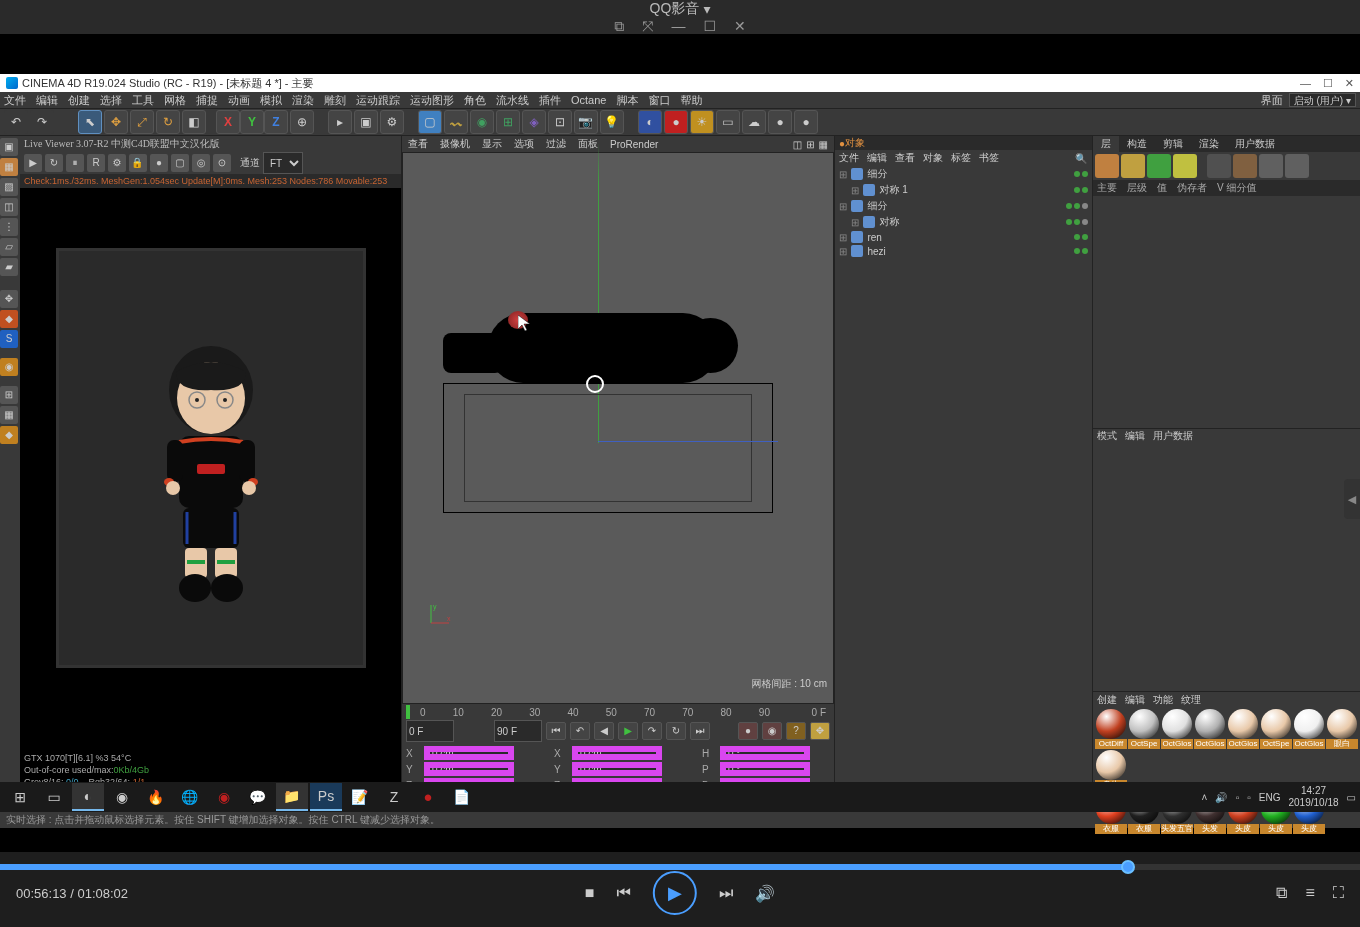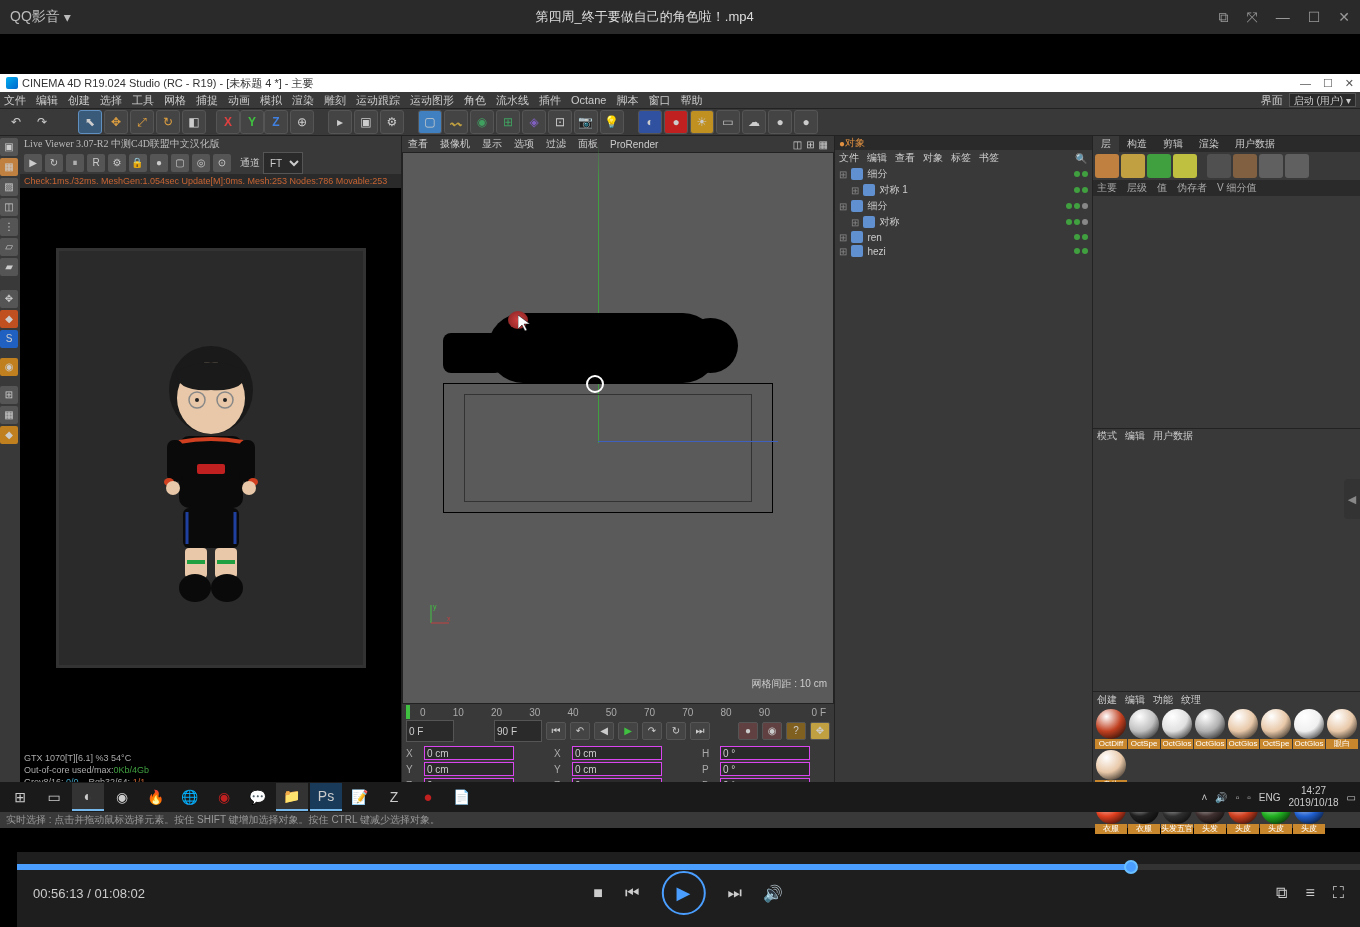--- a/index.html
+++ b/index.html
@@ -1,19 +1,19 @@
 <!DOCTYPE html>
 <html><head>
 <meta charset="utf-8">
 <style>
 * { margin: 0; padding: 0; box-sizing: border-box; font-family: "Microsoft YaHei", Arial, sans-serif; }
 body { background: #000; color: #ccc; width: 1360px; height: 927px; overflow: hidden; font-size: 11px; }
 
 
-.qq-titlebar { height: 34px; background: #2a2a2a; display: flex; align-items: center; padding: 0 10px; }
+.qq-titlebar { height: 34px; background: #2a2a2a; display: flex; align-items: center; padding: 0 10px; flex-direction: column; }
 .qq-logo { color: #bbb; font-size: 14px; display: flex; align-items: center; gap: 4px; }
 .qq-title { flex: 1; text-align: center; color: #ddd; font-size: 13px; }
 .qq-controls { display: flex; gap: 18px; }
 .qq-controls span { color: #999; cursor: pointer; font-size: 14px; }
 
 
 .video-content { position: absolute; top: 34px; left: 0; right: 0; bottom: 75px; background: #000; }
 
 
 .c4d-window { position: absolute; top: 40px; left: 0; right: 0; bottom: 40px; background: #393939; }
@@ -78,21 +78,21 @@
 
 
 .playback { height: 22px; background: #393939; display: flex; align-items: center; gap: 4px; padding: 0 4px; }
 .pb-field { background: #2a2a2a; border: 1px solid #555; width: 48px; height: 22px; font-size: 10px; color: #ccc; padding: 0 2px; }
 .pb-btn { width: 20px; height: 18px; background: #444; border: 1px solid #555; border-radius: 2px; font-size: 10px; text-align: center; line-height: 16px; color: #ccc; }
 
 
 .coords-bar { height: 70px; background: #393939; padding: 4px; }
 .coords-row { display: flex; gap: 8px; margin-bottom: 2px; align-items: center; }
 .coords-row label { width: 10px; color: #aaa; font-size: 10px; }
-.coords-row input { background: #2a2a2a; border: 1px solid #d946ef; width: 90px; height: 14px; font-size: 10px; color: #ccc; padding: 0 2px; }
+.coords-row input { background: #2a2a2a; border: 6px solid #d946ef; width: 90px; height: 14px; font-size: 10px; color: #ccc; padding: 0 2px; }
 
 
 .right-panels { width: 258px; background: #393939; display: flex; flex-direction: column; border-left: 1px solid #222; }
 .panel-header { height: 14px; background: #2a2a2a; display: flex; align-items: center; padding: 0 4px; font-size: 10px; color: #e09040; }
 .panel-menu { height: 16px; background: #393939; display: flex; gap: 8px; padding: 0 4px; font-size: 10px; color: #ccc; align-items: center; }
 .obj-tree { flex: 1; background: #393939; font-size: 10px; color: #ccc; min-height: 60px; }
 .obj-row { display: flex; align-items: center; gap: 4px; padding: 1px 4px; }
 .obj-icon { width: 12px; height: 12px; background: #6090d0; border-radius: 2px; }
 .obj-dots { margin-left: auto; display: flex; gap: 2px; }
 .dot { width: 6px; height: 6px; border-radius: 50%; }
@@ -119,21 +119,21 @@
 .c4d-statusbar { height: 16px; background: #393939; font-size: 10px; color: #999; padding: 0 6px; display: flex; align-items: center; }
 
 
 .win-taskbar { position: absolute; bottom: 0; left: 0; right: 0; height: 30px; background: #1a1a1a; display: flex; align-items: center; padding: 0 4px; gap: 2px; }
 .win-btn { width: 32px; height: 28px; display: flex; align-items: center; justify-content: center; color: #ccc; font-size: 14px; }
 .win-btn.active { background: #333; border-bottom: 2px solid #76b9ed; }
 .win-tray { margin-left: auto; display: flex; align-items: center; gap: 8px; font-size: 10px; color: #ccc; }
 .win-clock { text-align: center; line-height: 1.2; }
 
 
-.qq-controls-bar { position: absolute; bottom: 0; left: 0; right: 0; height: 75px; background: #1e1e1e; margin-left: 17px; }
+.qq-controls-bar { position: absolute; bottom: 0; left: 0; right: 0; height: 75px; background: #1e1e1e; }
 .progress-bar { height: 6px; background: #333; position: relative; margin-top: 12px; }
 .progress-fill { height: 100%; background: #4a9eff; width: 83%; position: relative; }
 .progress-knob { position: absolute; right: -6px; top: -4px; width: 14px; height: 14px; background: #4a9eff; border-radius: 50%; border: 2px solid #6abfff; }
 .pb-row { display: flex; align-items: center; padding: 14px 16px; }
 .pb-time { color: #ccc; font-size: 13px; }
 .pb-center { position: absolute; left: 50%; transform: translateX(-50%); display: flex; gap: 22px; align-items: center; }
 .pb-right { margin-left: auto; display: flex; gap: 18px; }
 .pb-ctrl { color: #ccc; font-size: 16px; cursor: pointer; }
 .pb-play { width: 44px; height: 44px; border: 2px solid #4a9eff; border-radius: 50%; display: flex; align-items: center; justify-content: center; color: #4a9eff; font-size: 18px; }
 
@@ -141,21 +141,20 @@
 .side-tab { position: absolute; right: 0; top: 445px; width: 16px; height: 40px; background: #333; color: #888; display: flex; align-items: center; justify-content: center; border-radius: 4px 0 0 4px; }
 </style>
 </head>
 <body>
 
 <div class="qq-titlebar">
   <div class="qq-logo">
     <span>QQ影音</span>
     <span>▾</span>
   </div>
-  <div class="qq-title">第四周_终于要做自己的角色啦！.mp4</div>
   <div class="qq-controls">
     <span>⧉</span>
     <span>⤧</span>
     <span>—</span>
     <span>☐</span>
     <span>✕</span>
   </div>
 </div>
 
 <div class="video-content">

